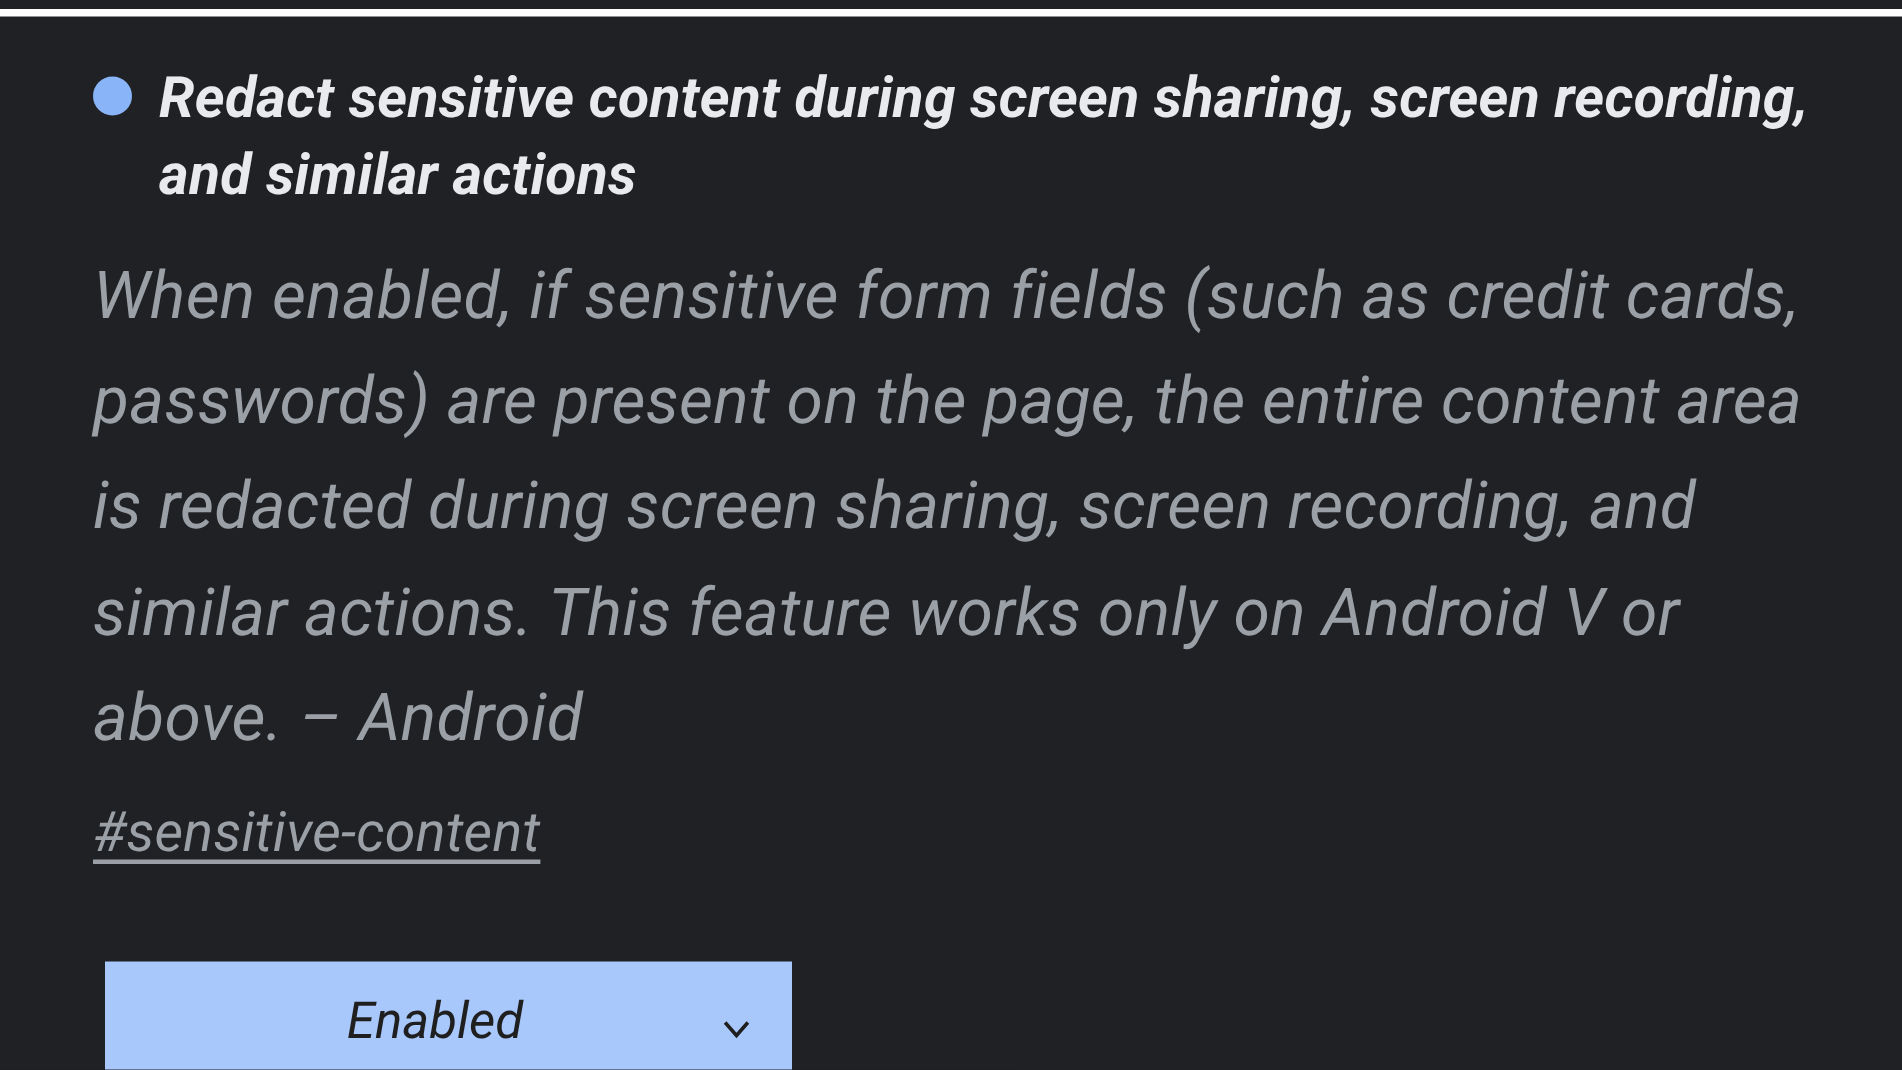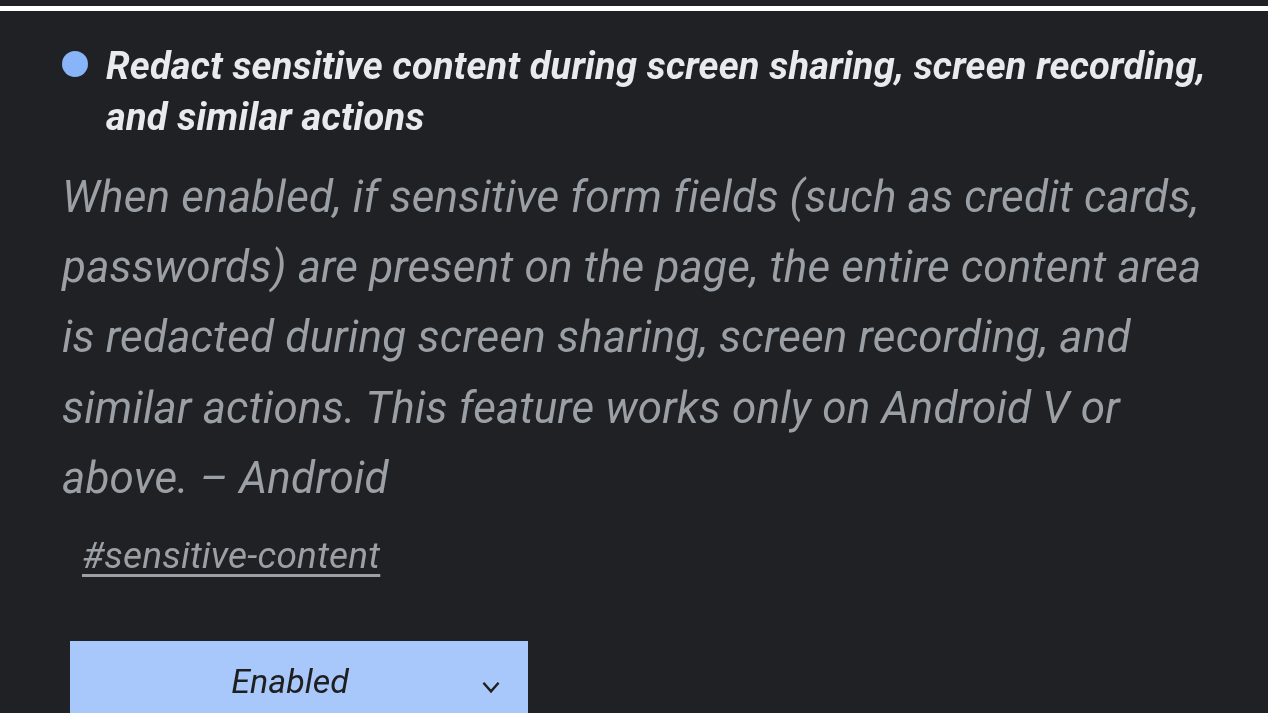--- a/index.html
+++ b/index.html
@@ -49,21 +49,20 @@
     }
     .flag-hash {
       color: #9aa0a6;
       font-size: 37px;
       text-decoration: underline;
       text-underline-offset: 6px;
       display: inline-block;
       margin-bottom: 64px;
       cursor: pointer;
       letter-spacing: 0.2px;
-      margin-left: 20px;
     }
     .dropdown {
       display: inline-flex;
       align-items: center;
       justify-content: space-between;
       background: #a8c7fa;
       color: #1f1f1f;
       font-size: 34px;
       padding: 0 24px 0 0;
       height: 80px;

